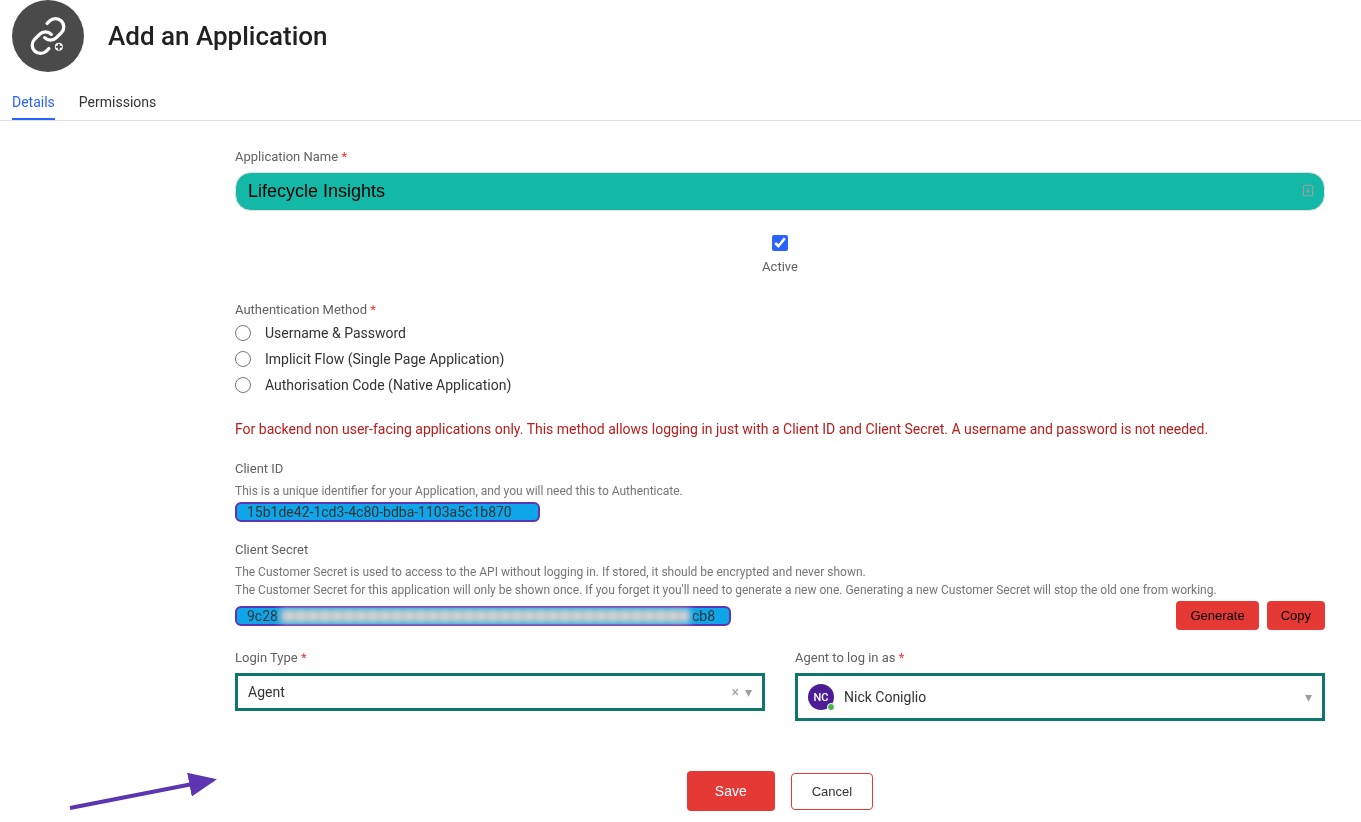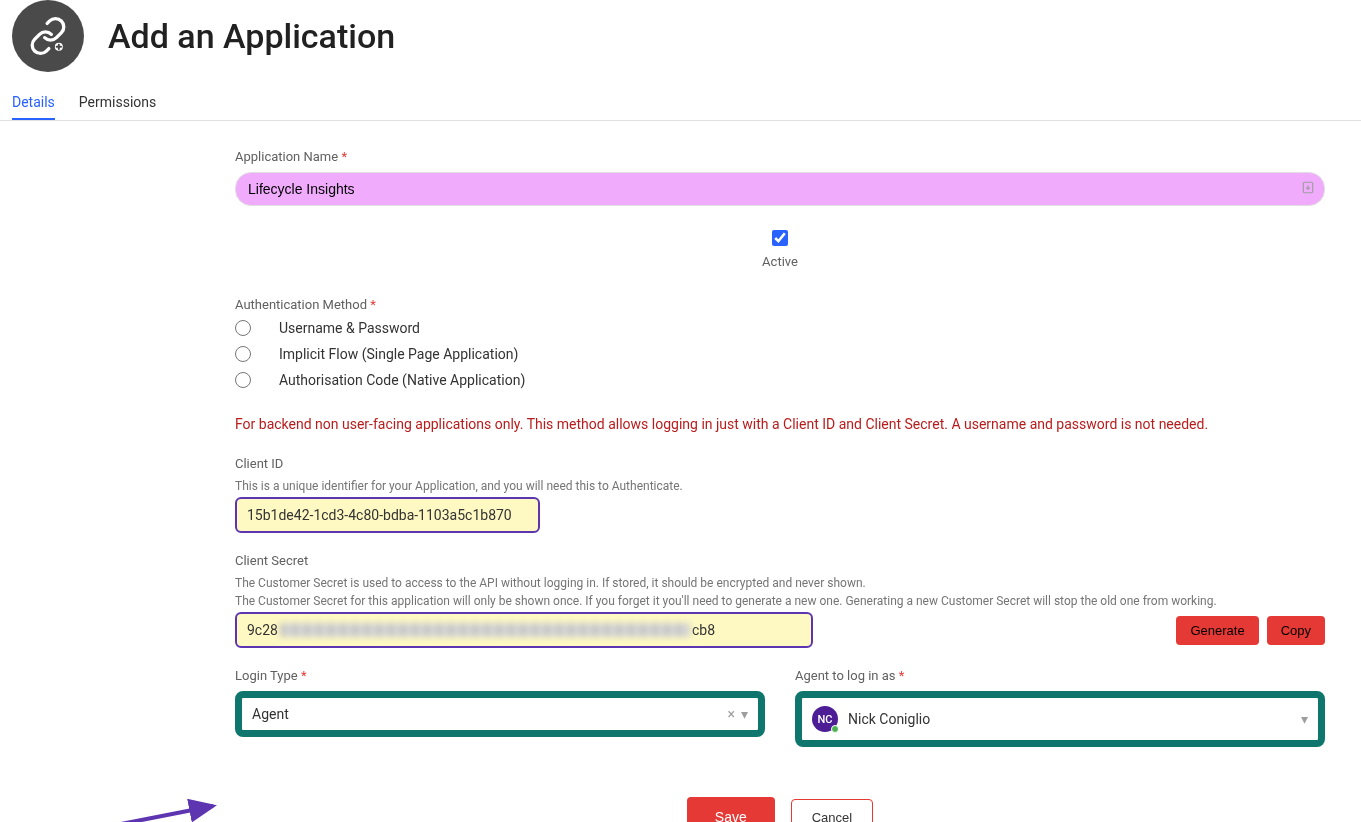--- a/index.html
+++ b/index.html
@@ -26,21 +26,21 @@
       display: flex;
       align-items: center;
       justify-content: center;
       margin-right: 24px;
     }
     .header-icon svg {
       width: 40px;
       height: 40px;
     }
     .page-title {
-      font-size: 34px;
+      font-size: 26px;
       font-weight: 500;
       color: #212121;
     }
     .tabs {
       display: flex;
       border-bottom: 1px solid #e0e0e0;
       padding: 0 12px;
       margin-top: 14px;
       gap: 24px;
     }
@@ -70,22 +70,22 @@
       margin-bottom: 8px;
     }
     .required {
       color: #e53935;
     }
     .text-input {
       width: 100%;
       padding: 8px 12px;
       border: 1px solid #e0e0e0;
       border-radius: 16px;
-      font-size: 14px;
-      background: #f0abfc;
+      font-size: 18px;
+      background: #14b8a6;
     }
     .checkbox-row {
       display: flex;
       align-items: center;
       gap: 8px;
       margin-top: 24px;
       margin-bottom: 28px;
       flex-direction: column;
     }
     .checkbox-row input[type="checkbox"] {
@@ -93,21 +93,21 @@
       height: 16px;
       accent-color: #2962ff;
     }
     .checkbox-label {
       font-size: 13px;
       color: #616161;
     }
     .radio-row {
       display: flex;
       align-items: center;
-      gap: 28px;
+      gap: 14px;
       margin-bottom: 10px;
     }
     .radio-row input[type="radio"] {
       width: 16px;
       height: 16px;
       accent-color: #2962ff;
     }
     .radio-label {
       font-size: 14px;
       color: #333;
@@ -120,28 +120,28 @@
     }
     .hint-text {
       font-size: 12px;
       color: #757575;
       margin-top: 2px;
       margin-bottom: 4px;
     }
     .highlighted-box {
       border: 2.5px solid #5e35b1;
       border-radius: 6px;
-      padding: 8px 10px;
+      padding: 0 10px;
       width: 305px;
       font-size: 14px;
       color: #333;
-      background: #fef9c3;
+      background: #0ea5e9;
     }
     .highlighted-box.wide {
-      width: 578px;
+      width: 496px;
       display: flex;
       align-items: center;
     }
     .redacted {
       display: inline-block;
       width: 410px;
       height: 14px;
       vertical-align: middle;
       filter: blur(3px);
       background: repeating-linear-gradient(90deg, #c4c4c4 0 6px, #d8d8d8 6px 12px);
@@ -150,22 +150,22 @@
     .two-col {
       display: flex;
       gap: 30px;
       margin-top: 20px;
     }
     .col {
       flex: 1;
     }
     .select-box {
       width: 100%;
-      border: 7px solid #0f766e;
-      border-radius: 8px;
+      border: 3px solid #0f766e;
+      border-radius: 0;
       padding: 8px 10px;
       display: flex;
       align-items: center;
       justify-content: space-between;
       font-size: 14px;
       background: #fff;
     }
     .select-controls {
       display: flex;
       align-items: center;

